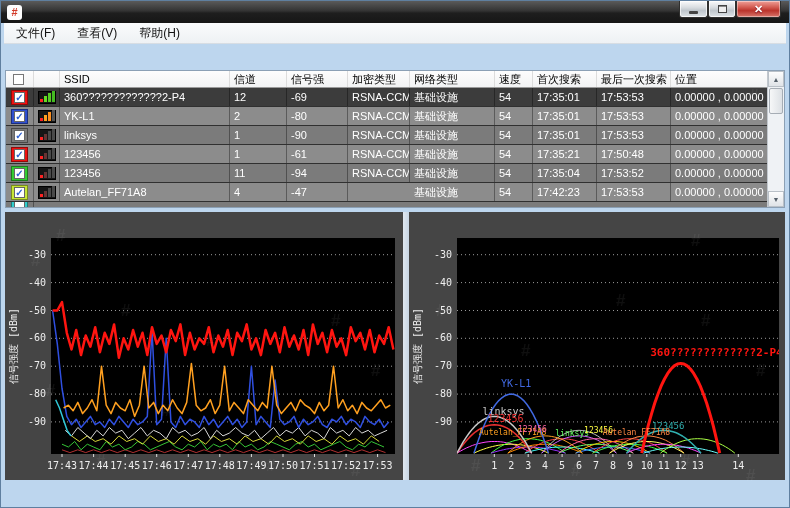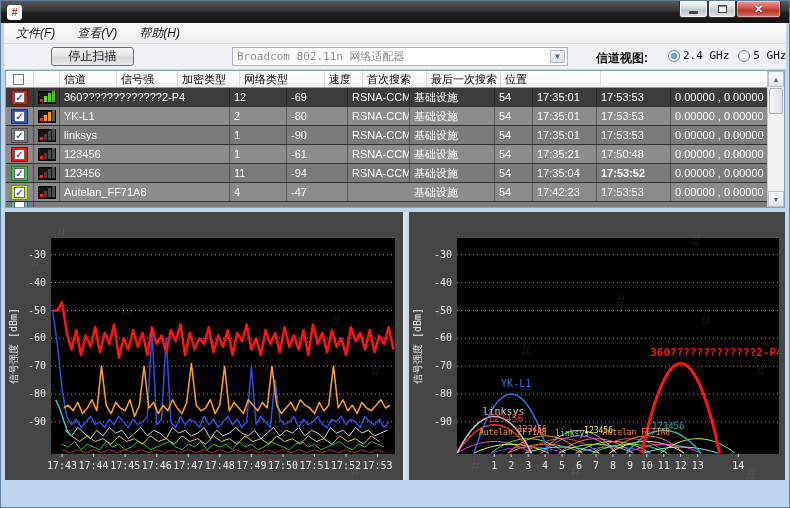--- a/index.html
+++ b/index.html
@@ -17,21 +17,21 @@
     background:linear-gradient(#fbfbfb,#d9dde1 40%,#bfc6cc 60%,#dfe4e8);box-shadow:inset 0 0 0 1px rgba(255,255,255,.7);
     display:flex;align-items:center;justify-content:center;}
   .winbtn.min{width:29px;} .winbtn.max{width:28px;} 
   .winbtn.close{width:45px;background:linear-gradient(#f0a199,#d25a50 40%,#bb342c 60%,#d8756b);box-shadow:inset 0 0 0 1px rgba(255,255,255,.4);}
   .glyph-min{width:9px;height:3px;background:#444;margin-top:6px;border-radius:1px;}
   .glyph-max{width:9px;height:8px;border:1px solid #444;background:#eee;box-shadow:inset 0 1px 0 #888;}
   .glyph-close{color:#fff;font-weight:bold;font-size:11px;text-shadow:0 1px 1px #701;line-height:1;}
   
   .menubar{position:absolute;left:3px;right:3px;top:22px;height:21px;background:linear-gradient(#fafbfc,#eef1f4);
     border-bottom:1px solid #d7dde3;display:flex;align-items:center;font-size:12px;color:#111;}
-  .menu-item{padding:2px 10px;margin-left:2px;font-style:italic;}
+  .menu-item{padding:2px 10px;margin-left:2px;}
   .toolbar{position:absolute;left:3px;right:3px;top:43px;height:25px;background:#eef1f5;
     display:flex;align-items:center;font-size:12px;color:#111;}
   .scan-btn{position:absolute;left:47px;top:3px;width:83px;height:19px;border:1px solid #707070;border-radius:3px;
     background:linear-gradient(#f8f8f8,#e4e6e8 45%,#d2d6da 55%,#e8eaec);font-size:12px;
     display:flex;align-items:center;justify-content:center;}
   .combo{position:absolute;left:228px;top:3px;width:336px;height:19px;background:#fff;border:1px solid #a9b4bf;
     display:flex;align-items:center;padding:0 4px;color:#8a8a8a;font-family:"DejaVu Sans Mono",monospace;font-size:11px;white-space:nowrap;overflow:hidden;}
   .combo-arrow{position:absolute;right:2px;top:2px;bottom:2px;width:15px;background:linear-gradient(#f4f5f6,#dde1e5);
     border:1px solid #b5bec7;display:flex;align-items:center;justify-content:center;color:#667;font-size:8px;}
   .chview-label{position:absolute;left:592px;top:6px;font-weight:bold;font-size:12px;}
@@ -95,42 +95,29 @@
         </div>
     </div>
   </div>
 
   <div class="menubar">
     <span class="menu-item">文件(F)</span>
     <span class="menu-item">查看(V)</span>
     <span class="menu-item">帮助(H)</span>
   </div>
 
-  <div class="toolbar">
-    <div class="scan-btn">停止扫描</div>
-    <div class="combo">
-      <span>Broadcom 802.11n 网络适配器</span>
-      <span class="combo-arrow">▼</span>
-    </div>
-    <span class="chview-label">信道视图:</span>
-    <div class="radio-group">
-      <span class="radio sel"></span>
-      <span class="radio-lbl">2.4 GHz</span>
-      <span class="radio"></span>
-      <span class="radio-lbl">5 GHz</span>
-    </div>
-  </div>
 
   <div class="nettable">
     <div id="tbl">
         <div class="thead">
           <div class="th" style="width: 28px;">
             <span class="selall"></span>
           </div>
           <div class="th" style="width: 26px;"></div>
+          <div class="th" style="width: 170px;">SSID</div>
           <div class="th" style="width: 57px;">信道</div>
           <div class="th" style="width: 61px;">信号强</div>
           <div class="th" style="width: 62px;">加密类型</div>
           <div class="th" style="width: 85px;">网络类型</div>
           <div class="th" style="width: 38px;">速度</div>
           <div class="th" style="width: 64px;">首次搜索</div>
           <div class="th" style="width: 74px;">最后一次搜索</div>
           <div class="th" style="width: 100px;">位置</div>
         </div>
         <div class="trow" style="background: rgb(60, 60, 60);">
@@ -243,21 +230,21 @@
               <i style="left: 13px; height: 11px; background: rgb(74, 74, 74);"></i>
             </div>
           </div>
           <div class="td" style="width: 170px;">123456</div>
           <div class="td" style="width: 57px;">11</div>
           <div class="td" style="width: 61px;">-94</div>
           <div class="td" style="width: 62px;">RSNA-CCMP</div>
           <div class="td" style="width: 85px;">基础设施</div>
           <div class="td" style="width: 38px;">54</div>
           <div class="td" style="width: 64px;">17:35:04</div>
-          <div class="td" style="width: 74px; font-weight: bold;">17:53:52</div>
+          <div class="td" style="width: 74px;">17:53:52</div>
           <div class="td" style="width: 100px;">0.00000 , 0.00000</div>
         </div>
         <div class="trow" style="background: rgb(140, 140, 140);">
           <div class="td chkcell" style="width: 28px;">
             <div class="chkbox-wrap" style="background: rgb(198, 230, 55);">
               <div class="chkbox">✓</div>
             </div>
           </div>
           <div class="td" style="width: 26px;">
             <div class="sigicon">

